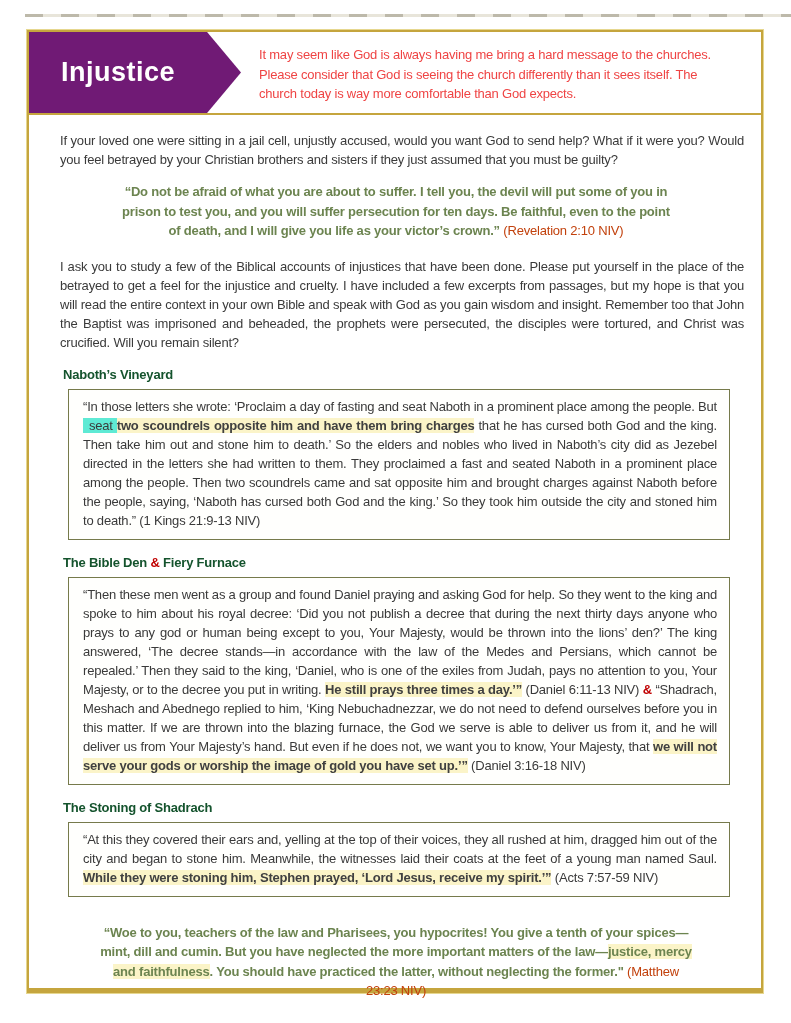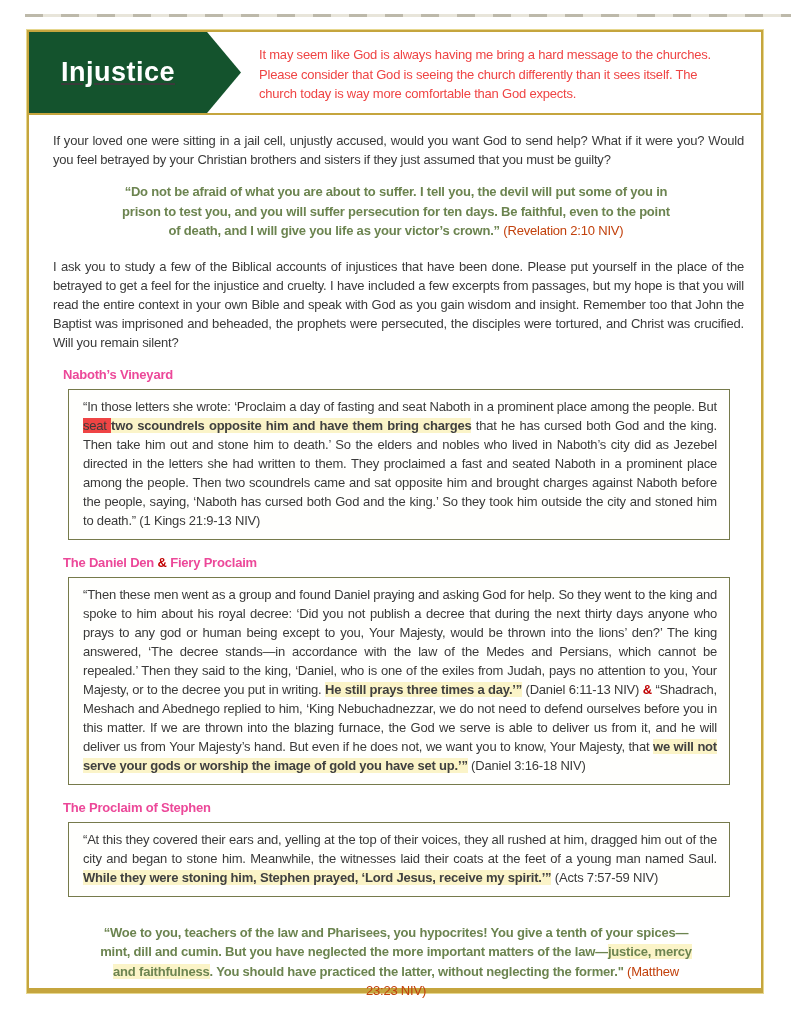--- a/index.html
+++ b/index.html
@@ -13,60 +13,60 @@
     background:repeating-linear-gradient(90deg,#bdb9aa 0 18px,#e8e5da 18px 36px);
   }
   .page{
     position:absolute;top:30px;left:27px;width:736px;height:963px;
     box-sizing:border-box;background:#ffffff;
     border:2px solid #C5A53E;border-bottom:5px solid #C5A53E;
     box-shadow:0 0 0 1px #E6D78F;
   }
   .header{position:relative;height:81px;border-bottom:2px solid #C5A53E;}
   .banner{
-    position:absolute;left:0;top:0;width:212px;height:81px;background:#14532d;
+    position:absolute;left:0;top:0;width:212px;height:81px;background:#701a75;
     clip-path:polygon(0 0,84% 0,100% 50%,84% 100%,0 100%);
-    display:flex;align-items:center;text-decoration:underline;
+    display:flex;align-items:center;
   }
   .banner-title{
     width:84%;text-align:center;color:#ffffff;font-weight:bold;
     font-size:27px;letter-spacing:.5px;
   }
   .intro{
     margin-left:230px;padding:13px 24px 0 0;
     font-size:13px;line-height:19.5px;letter-spacing:-.2px;color:#ef4444;
   }
   .content{padding:0 17px 0 19px;}
   .para{
     text-align:justify;font-size:13px;line-height:19px;letter-spacing:-.2px;
-    margin:16px 0 0 5px;color:#3a3a3a;
+    margin:16px 0 0 12px;color:#3a3a3a;
   }
   .quote-green{
     margin:13px auto 0;max-width:560px;text-align:center;
     font-size:13px;line-height:19.5px;letter-spacing:-.2px;
   }
   .quote-green.bottom{max-width:600px;margin-top:26px;}
   .section-heading{
     margin:15px 0 7px 15px;font-size:13px;font-weight:bold;letter-spacing:-.2px;
   }
   .excerpt-box{
     margin:0 14px 0 20px;border:1px solid #767A4B;background:#fffffd;
     padding:7px 12px 9px 14px;text-align:justify;
     font-size:13px;line-height:19px;letter-spacing:-.2px;color:#3a3a3a;
   }
   .section{margin:0;}
   
   .seg-n{}
-  .seg-h{background:#ef4444;}
+  .seg-h{background:#5eead4;padding-left:6px;}
   .seg-bh{font-weight:bold;color:#404040;background:#FBF4C8;}
   .seg-r{color:#C00000;font-weight:bold;}
   .seg-g{color:#6C8450;font-weight:bold;}
   .seg-gh{color:#6C8450;font-weight:bold;background:#FBF4C8;}
   .seg-c{color:#c2410c;font-weight:normal;}
-  .seg-hg{color:#ec4899;text-align:right;}
+  .seg-hg{color:#14532d;text-align:right;}
 </style>
 </head>
 <body>
 
 <div class="top-rule"></div>
 
 <div class="page">
 
   <div class="header">
     <div class="banner">
@@ -82,25 +82,25 @@
     <p class="quote-green"><span class="seg-g">“Do not be afraid of what you are about to suffer. I tell you, the devil will put some of you in prison to test you, and you will suffer persecution for ten days. Be faithful, even to the point of death, and I will give you life as your victor’s crown.” </span><span class="seg-c">(Revelation 2:10 NIV)</span></p>
 
     <p class="para">I ask you to study a few of the Biblical accounts of injustices that have been done. Please put yourself in the place of the betrayed to get a feel for the injustice and cruelty. I have included a few excerpts from passages, but my hope is that you will read the entire context in your own Bible and speak with God as you gain wisdom and insight. Remember too that John the Baptist was imprisoned and beheaded, the prophets were persecuted, the disciples were tortured,  and Christ was crucified.  Will you remain silent?</p>
 
     <div class="section">
       <div class="section-heading"><span class="seg-hg">Naboth’s Vineyard</span></div>
       <div class="excerpt-box"><span class="seg-n">“In those letters she wrote: ‘Proclaim a day of fasting and seat Naboth in a prominent place among the people. But </span><span class="seg-h">seat </span><span class="seg-bh">two scoundrels opposite him and have them bring charges</span><span class="seg-n"> that he has cursed both God and the king. Then take him out and stone him to death.’ So the elders and nobles who lived in Naboth’s city did as Jezebel directed in the letters she had written to them. They proclaimed a fast and seated Naboth in a prominent place among the people. Then two scoundrels came and sat opposite him and brought charges against Naboth before the people, saying, ‘Naboth has cursed both God and the king.’ So they took him outside the city and stoned him to death.” (1 Kings 21:9-13 NIV)</span></div>
     </div>
 
     <div class="section">
-      <div class="section-heading"><span class="seg-hg">The Daniel Den </span><span class="seg-r">&amp;</span><span class="seg-hg"> Fiery Proclaim</span></div>
+      <div class="section-heading"><span class="seg-hg">The Bible Den </span><span class="seg-r">&amp;</span><span class="seg-hg"> Fiery Furnace</span></div>
       <div class="excerpt-box"><span class="seg-n">“Then these men went as a group and found Daniel praying and asking God for help. So they went to the king and spoke to him about his royal decree: ‘Did you not publish a decree that during the next thirty days anyone who prays to any god or human being except to you, Your Majesty, would be thrown into the lions’ den?’ The king answered, ‘The decree stands—in accordance with the law of the Medes and Persians, which cannot be repealed.’ Then they said to the king, ‘Daniel, who is one of the exiles from Judah, pays no attention to you, Your Majesty, or to the decree you put in writing. </span><span class="seg-bh">He still prays three times a day.’”</span><span class="seg-n"> (Daniel 6:11-13 NIV) </span><span class="seg-r">&amp;</span><span class="seg-n"> “Shadrach, Meshach and Abednego replied to him, ‘King Nebuchadnezzar, we do not need to defend ourselves before you in this matter. If we are thrown into the blazing furnace, the God we serve is able to deliver us from it, and he will deliver us from Your Majesty’s hand. But even if he does not, we want you to know, Your Majesty, that </span><span class="seg-bh">we will not serve your gods or worship the image of gold you have set up.’”</span><span class="seg-n"> (Daniel 3:16-18 NIV)</span></div>
     </div>
 
     <div class="section">
-      <div class="section-heading"><span class="seg-hg">The Proclaim of Stephen</span></div>
+      <div class="section-heading"><span class="seg-hg">The Stoning of Shadrach</span></div>
       <div class="excerpt-box"><span class="seg-n">“At this they covered their ears and, yelling at the top of their voices, they all rushed at him, dragged him out of the city and began to stone him. Meanwhile, the witnesses laid their coats at the feet of a young man named Saul. </span><span class="seg-bh">While they were stoning him, Stephen prayed, ‘Lord Jesus, receive my spirit.’”</span><span class="seg-n"> (Acts 7:57-59 NIV)</span></div>
     </div>
 
     <p class="quote-green bottom"><span class="seg-g">“Woe to you, teachers of the law and Pharisees, you hypocrites! You give a tenth of your spices—mint, dill and cumin. But you have neglected the more important matters of the law—</span><span class="seg-gh">justice, mercy and faithfulness</span><span class="seg-g">. You should have practiced the latter, without neglecting the former." </span><span class="seg-c">(Matthew 23:23 NIV)</span></p>
 
   </div>
 </div>
 
 </body></html>

